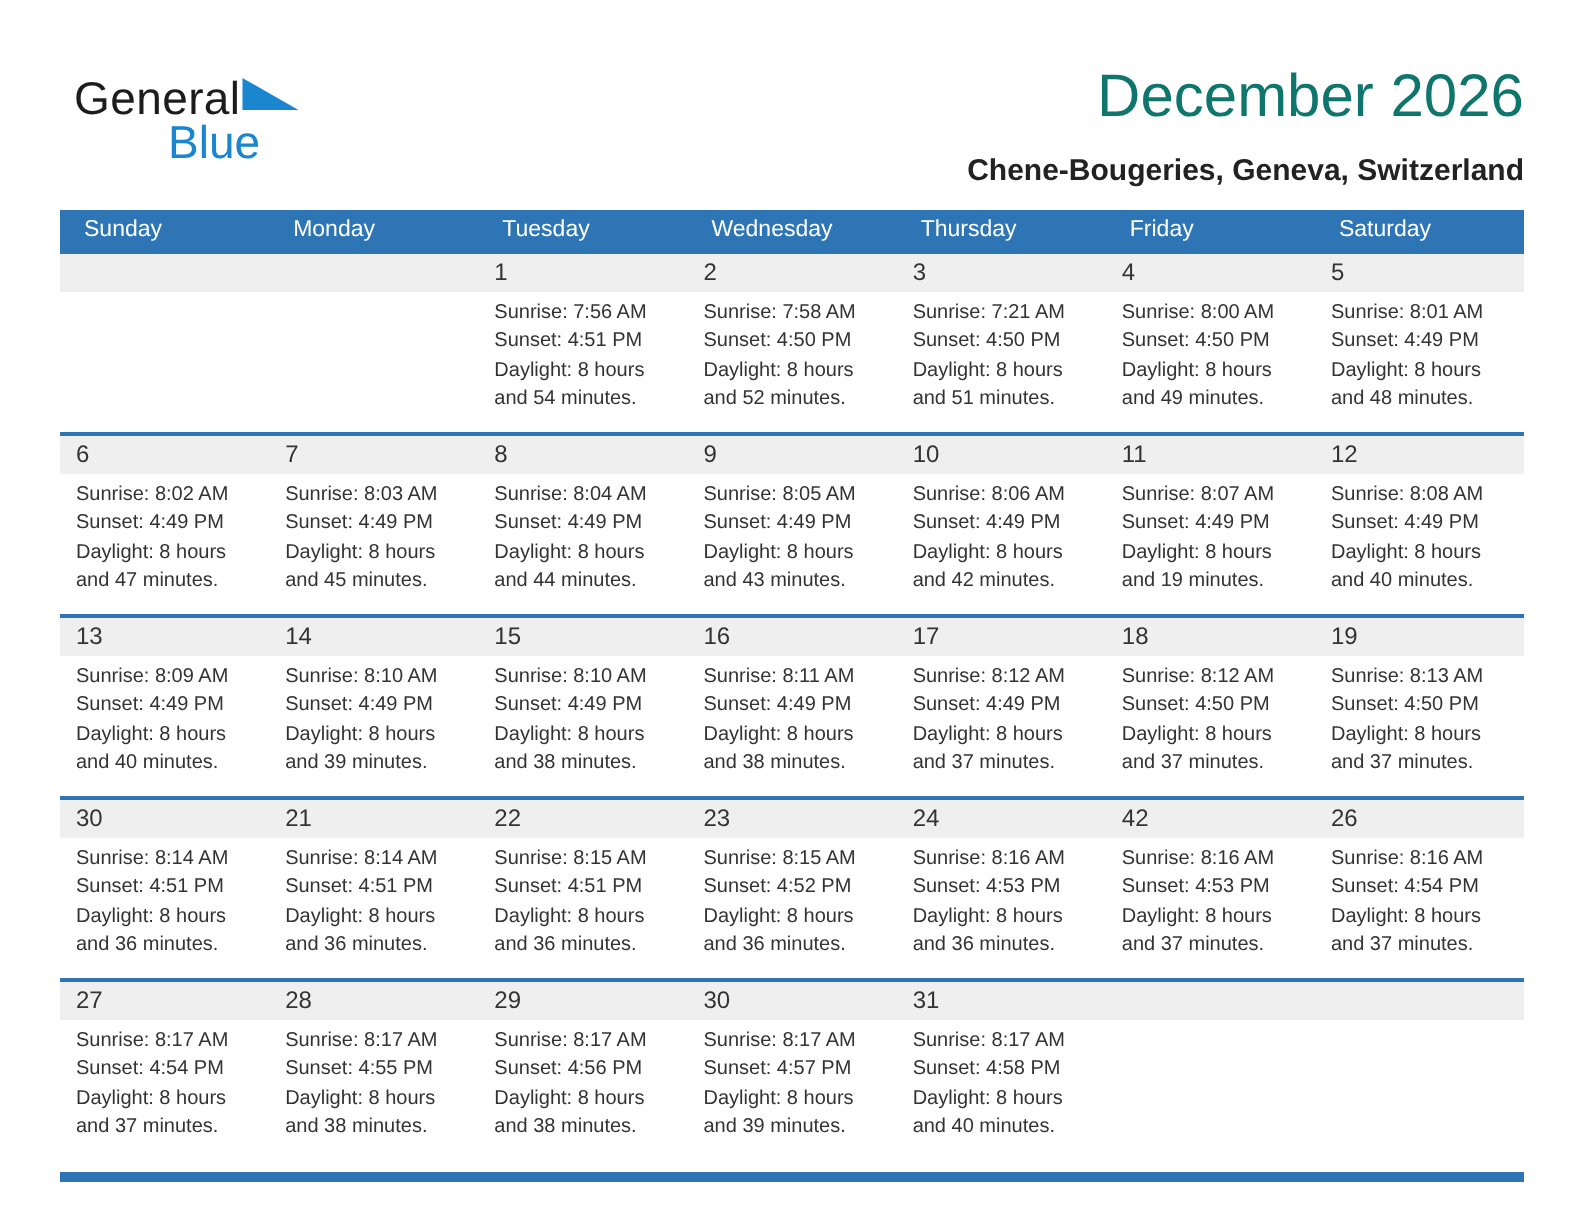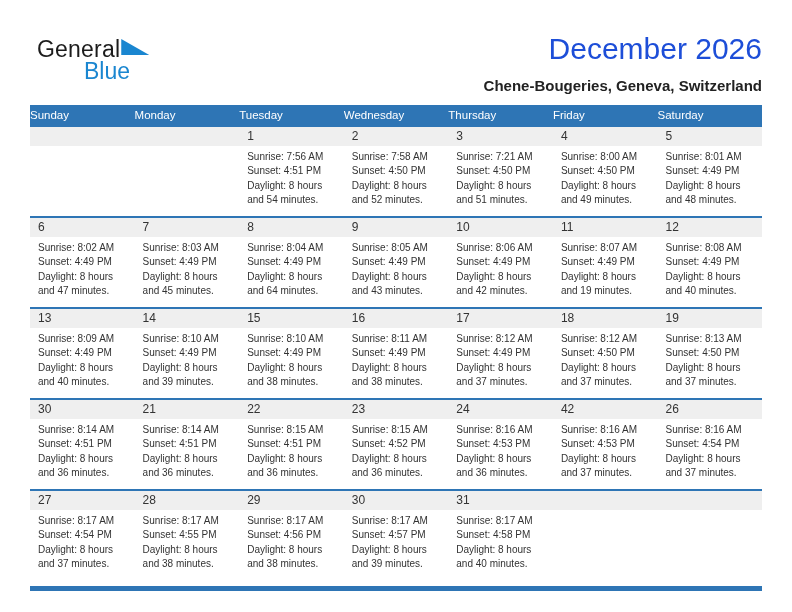--- a/index.html
+++ b/index.html
@@ -16,29 +16,29 @@
   .logo-general { font-size:23px; color:#1c1c1c; letter-spacing:0.2px; }
   .logo-tri {
     display:inline-block; width:28px; height:16px; margin-left:1px; margin-top:3px;
     background:#1a86d0;
     clip-path:polygon(0 0, 100% 100%, 0 100%);
   }
   .logo-blue { font-size:23px; color:#1a86d0; margin-left:47px; margin-top:-5px; }
 
   
   .titles { position:absolute; right:30px; top:32px; text-align:right; }
-  .month-title { font-size:30px; color:#1d4ed8; line-height:34px; }
+  .month-title { font-size:30px; color:#0f766e; line-height:34px; }
   .location-subtitle { font-size:15px; font-weight:bold; color:#222; margin-top:11px; }
 
   
   .cal { position:absolute; left:30px; top:105px; width:732px; }
   .cal-head { display:flex; background:#2e75b5; height:20px; }
   .cal-head-cell {
     flex:1; color:#ffffff; font-size:11.5px; line-height:20px;
-    padding-left:0; box-sizing:border-box; overflow:hidden; white-space:nowrap;
+    padding-left:12px; box-sizing:border-box; overflow:hidden; white-space:nowrap;
   }
   .cal-row { display:flex; height:91px; border-top:2px solid #2e75b5; box-sizing:border-box; background:#fff; }
   .cal-cell { flex:1; overflow:hidden; }
   .day-num {
     height:19px; background:#efefef; font-size:12px; line-height:19px;
     padding-left:8px; color:#333333;
   }
   .day-body { padding:4px 3px 0 8px; }
   .day-line { font-size:10px; line-height:14.3px; color:#333333; white-space:nowrap; }
 
@@ -146,21 +146,21 @@
               <div class="day-line">Daylight: 8 hours</div>
               <div class="day-line">and 45 minutes.</div>
             </div>
           </div>
           <div class="cal-cell">
             <div class="day-num">8</div>
             <div class="day-body">
               <div class="day-line">Sunrise: 8:04 AM</div>
               <div class="day-line">Sunset: 4:49 PM</div>
               <div class="day-line">Daylight: 8 hours</div>
-              <div class="day-line">and 64 minutes.</div>
+              <div class="day-line">and 44 minutes.</div>
             </div>
           </div>
           <div class="cal-cell">
             <div class="day-num">9</div>
             <div class="day-body">
               <div class="day-line">Sunrise: 8:05 AM</div>
               <div class="day-line">Sunset: 4:49 PM</div>
               <div class="day-line">Daylight: 8 hours</div>
               <div class="day-line">and 43 minutes.</div>
             </div>

